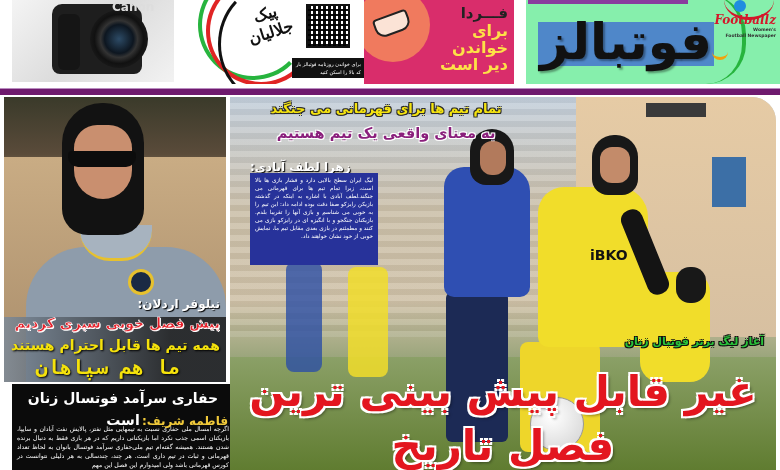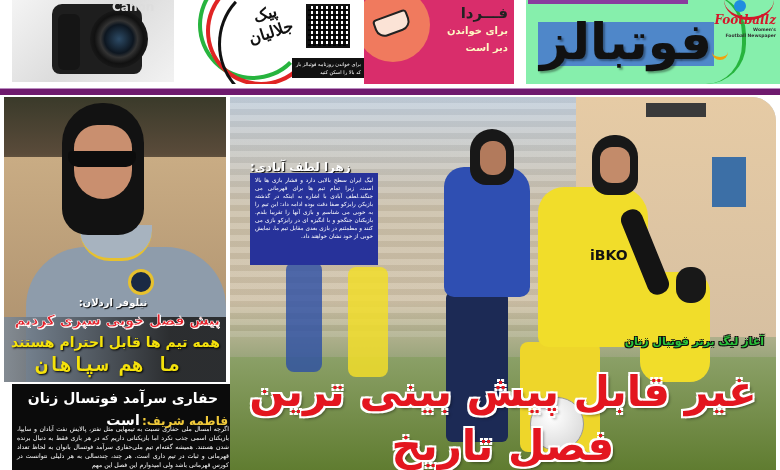--- a/index.html
+++ b/index.html
@@ -23,21 +23,21 @@
   .pick-logo { position: absolute; left: 40px; top: 4px; width: 64px; font-size: 16px; font-weight: bold; color: #111; direction: rtl; text-align: center; transform: rotate(-18deg); font-family: "DejaVu Serif", serif; }
   .qr { position: absolute; left: 110px; top: 4px; width: 44px; height: 44px; background: #fff; border: 2px solid #111; padding: 3px;
     background-image: repeating-linear-gradient(90deg,#111 0 3px,#fff 3px 5px), repeating-linear-gradient(0deg,#111 0 2px,#fff 2px 5px); background-blend-mode: multiply; }
   .qr-caption { position: absolute; left: 96px; top: 58px; width: 72px; background: #111; color: #fff; font-size: 5px; line-height: 8px; padding: 2px 3px; direction: rtl; text-align: right; }
 
   .ad-tomorrow { position: absolute; left: 364px; top: 0; width: 150px; height: 84px; background: #d92d6b; overflow: hidden; }
   .clock { position: absolute; left: -8px; top: -12px; width: 74px; height: 74px; border-radius: 50%; background: #f07a5e; }
   .clock-book { position: absolute; left: 10px; top: 14px; width: 36px; height: 20px; border: 2px solid #222; border-radius: 4px 4px 10px 10px; background: #fbe3d6; transform: rotate(-20deg); }
   .tomorrow-text { position: absolute; right: 6px; top: 4px; width: 90px; text-align: right; direction: rtl; color: #ffffff; font-weight: bold; }
   .tomorrow-text .t1 { font-size: 15px; letter-spacing: 4px; color: #222; line-height: 18px; }
-  .tomorrow-text .t2, .tomorrow-text .t3 { font-size: 10px; line-height: 17px; color: #fef9c3; }
+  .tomorrow-text .t2, .tomorrow-text .t3 { font-size: 16px; line-height: 17px; color: #fde047; }
 
   .masthead { position: absolute; left: 526px; top: 0; width: 254px; height: 84px; background: #86efac; }
   .mast-strip { position: absolute; left: 2px; top: 0; width: 160px; height: 4px; background: #8a3b9e; }
   .mast-blue { position: absolute; left: 12px; top: 22px; width: 176px; height: 44px; background: #4f87c9; }
   .mast-title { position: absolute; left: 0; top: 4px; width: 200px; font-size: 50px; font-weight: bold; color: #111; direction: rtl; text-align: center; text-shadow: 2px 2px 2px rgba(0,0,0,0.35); line-height: 76px; }
   .mast-swoosh-g { position: absolute; left: 180px; top: -6px; width: 40px; height: 90px; border-right: 4px solid #27b43e; border-radius: 0 60px 60px 0; }
   .mast-swoosh-o { position: absolute; left: 186px; top: 44px; width: 16px; height: 16px; border-bottom: 3px solid #f2a20c; border-radius: 0 0 10px 10px; }
   .mast-dot { position: absolute; left: 208px; top: 0; width: 12px; height: 12px; border-radius: 50%; background: #1f8de0; }
   .mast-brand { position: absolute; right: 4px; top: 14px; width: 66px; text-align: right; }
   .mast-brand .b1 { font-size: 12px; font-weight: bold; color: #d4162a; font-style: italic; font-family: "DejaVu Serif", serif; line-height: 13px; }
@@ -51,21 +51,21 @@
     background: linear-gradient(180deg,#3a3a2a 0%,#5a4b3a 20%,#b39b7a 35%,#a38a6b 100%); }
   .lp-wall { position: absolute; left: 0; top: 60px; width: 100%; height: 230px; background: linear-gradient(180deg,#c9ac84,#a88c6a); }
   .lp-shirt { position: absolute; left: 22px; top: 150px; width: 200px; height: 140px; border-radius: 60px 60px 0 0; background: #8e9cab; }
   .lp-collar { position: absolute; left: 76px; top: 128px; width: 72px; height: 36px; border-radius: 0 0 30px 30px; background: #a7b3bf; border-bottom: 3px solid #e7c12e; }
   .lp-hijab { position: absolute; left: 58px; top: 6px; width: 82px; height: 132px; border-radius: 40px 40px 26px 26px; background: #121212; }
   .lp-face { position: absolute; left: 70px; top: 28px; width: 58px; height: 74px; border-radius: 24px 24px 30px 30px; background: #c98f6f; }
   .lp-glasses { position: absolute; left: 64px; top: 54px; width: 68px; height: 16px; background: #0c0c0c; border-radius: 4px 4px 10px 10px; }
   .lp-badge { position: absolute; left: 124px; top: 172px; width: 26px; height: 26px; border-radius: 50%; background: #1a2a44; border: 3px solid #e7c12e; }
   .lp-arms { position: absolute; left: 0; top: 220px; width: 222px; height: 70px; background: linear-gradient(90deg,#7c8a99,#1a1a1a 75%); opacity: 0.85; }
   .lp-quote { position: absolute; right: 6px; top: 200px; width: 214px; text-align: right; direction: rtl; font-weight: bold; }
-  .lp-quote .name { font-size: 10px; color: #ffffff; text-shadow: 1px 1px 1px #000; text-align: center; }
+  .lp-quote .name { font-size: 12px; color: #ffffff; text-shadow: 1px 1px 1px #000; }
   .lp-quote .l1 { font-size: 14px; color: #e6202a; -webkit-text-stroke: 0.5px #fff; text-shadow: 1px 1px 0 #fff; margin-top: 4px; }
   .lp-quote .l2 { font-size: 14px; color: #f5e20c; text-shadow: 1px 1px 2px #000; margin-top: 6px; }
   .lp-quote .l3 { font-size: 20px; color: #f5e20c; text-shadow: 1px 1px 2px #000; margin-top: 2px; padding-right: 40px; font-family: Liberation Mono, monospace; }
 
   .left-box { position: absolute; left: 12px; top: 384px; width: 222px; height: 86px; background: #0b0b0b; padding-left: 39px; }
   .lb-title { position: absolute; left: 0; top: 3px; width: 222px; text-align: center; direction: rtl; color: #ffffff; font-weight: bold; font-size: 14px; line-height: 22px; }
   .lb-author { position: absolute; right: 6px; top: 30px; color: #f0c93a; font-size: 12px; direction: rtl; font-weight: bold; }
   .lb-body { position: absolute; left: 5px; top: 40px; width: 212px; color: #ffffff; font-size: 6.2px; line-height: 9px; direction: rtl; text-align: justify; }
 
   
@@ -192,19 +192,23 @@
   <div class="pl-blue-face"></div>
 
   <div class="pl-yel-legs"></div>
   <div class="pl-yel-body"></div>
   <div class="pl-yel-arm"></div>
   <div class="pl-yel-head"></div>
   <div class="pl-yel-face"></div>
   <div class="pl-yel-logo">iBKO</div>
   <div class="ball"></div>
 
+  <div class="top-headline">
+    <div class="h1">تمام تیم ها برای قهرمانی می جنگند</div>
+    <div class="h2">به معنای واقعی یک تیم هستیم</div>
+  </div>
 
   <div class="quote-author">زهرا لطف آبادی:</div>
   <div class="quote-box">لیگ ایران سطح بالایی دارد و فشار بازی ها بالا است، زیرا تمام تیم ها برای قهرمانی می جنگند.لطف آبادی با اشاره به اینکه در گذشته بازیکن رایزکو صفا دقت بوده ادامه داد: این تیم را به خوبی می شناسم و بازی آنها را تقریبا بلدم. بازیکنان جنگجو و با انگیزه ای در رایزکو بازی می کنند و مطمئنم در بازی بعدی مقابل تیم ما، نمایش خوبی از خود نشان خواهند داد.</div>
 
   <div class="kicker">آغاز لیگ برتر فوتبال زنان</div>
   <div class="main-headline">غیر قابل پیش بینی ترین فصل تاریخ</div>
 </div>
 
 </body></html>

